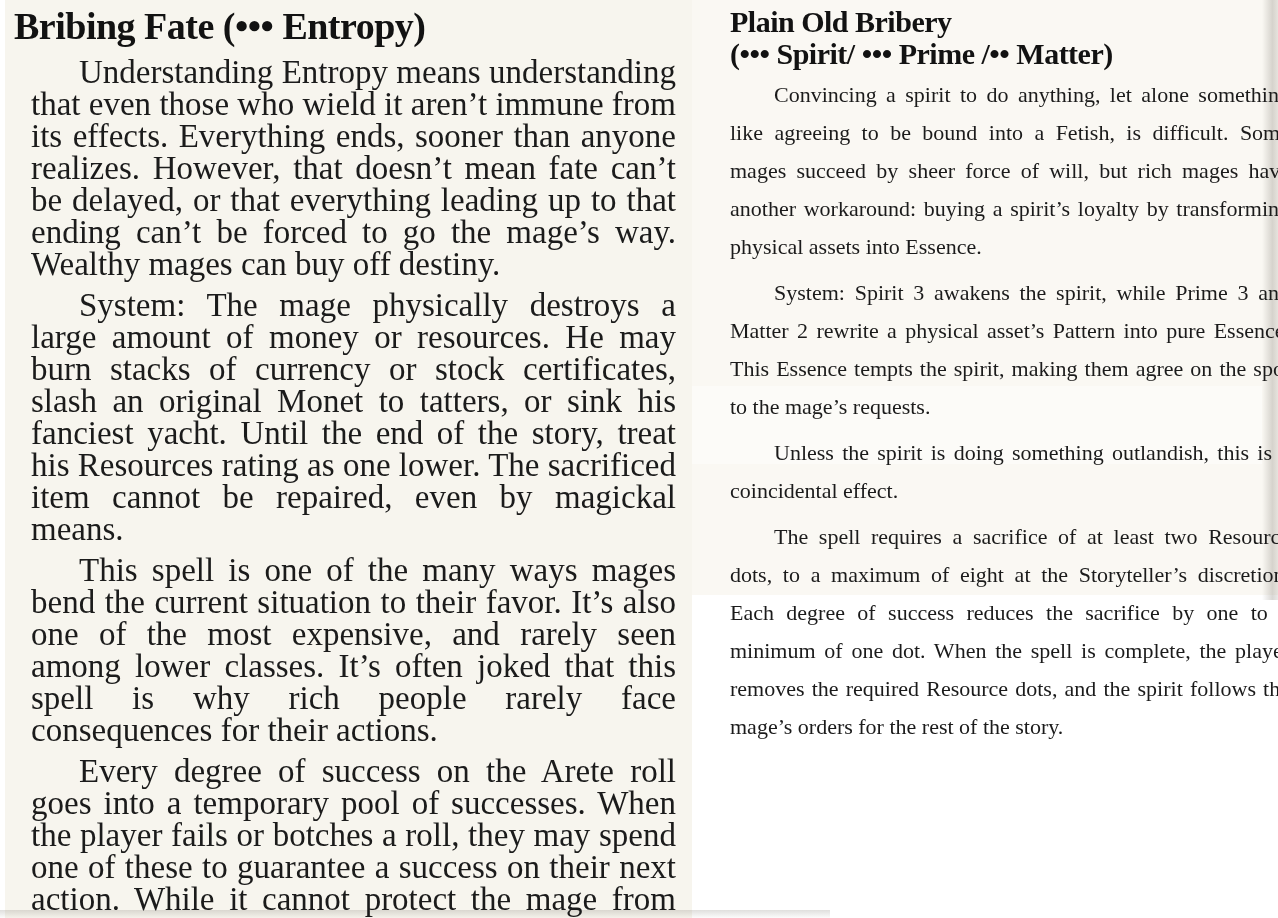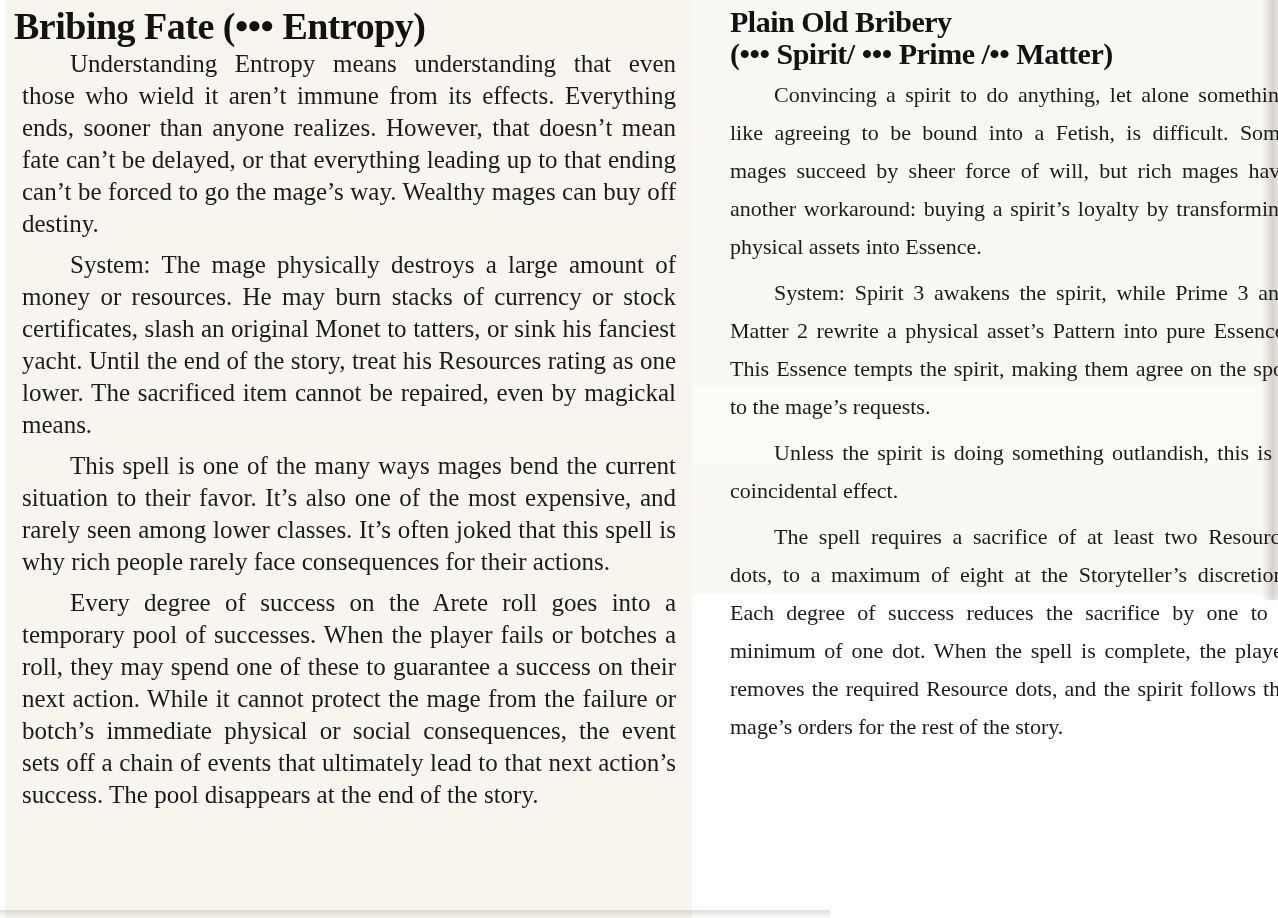--- a/index.html
+++ b/index.html
@@ -44,26 +44,26 @@
   .col { position: absolute; top: 0; }
   .col-left  { left: 14px;  width: 662px; }
   .col-right { left: 730px; width: 565px; }
   h1, h2 {
     font-family: "Liberation Serif", serif;
     font-weight: bold;
     color: #121212;
     letter-spacing: -0.5px;
     margin: 0;
   }
-  h1 { font-size: 38px; line-height: 44px; margin: 4px 0 0 0; }
+  h1 { font-size: 38px; line-height: 44px; margin: 4px 0 8px 0; }
   h2 { font-size: 30px; line-height: 32px; margin: 6px 0 6px 0; }
   .col-left p {
-    font-size: 25px; line-height: 32px;
+    font-size: 33px; line-height: 32px;
     text-align: justify; text-indent: 48px;
-    margin: 0 0 9px 8px;
+    margin: 0 0 9px 17px;
   }
   .col-right p {
     font-size: 22px; line-height: 38px;
     text-align: justify; text-indent: 44px;
     margin: 0 5px 8px 0;
   }
   .lead { font-weight: normal; }
 </style>
 </head>
 <body>

